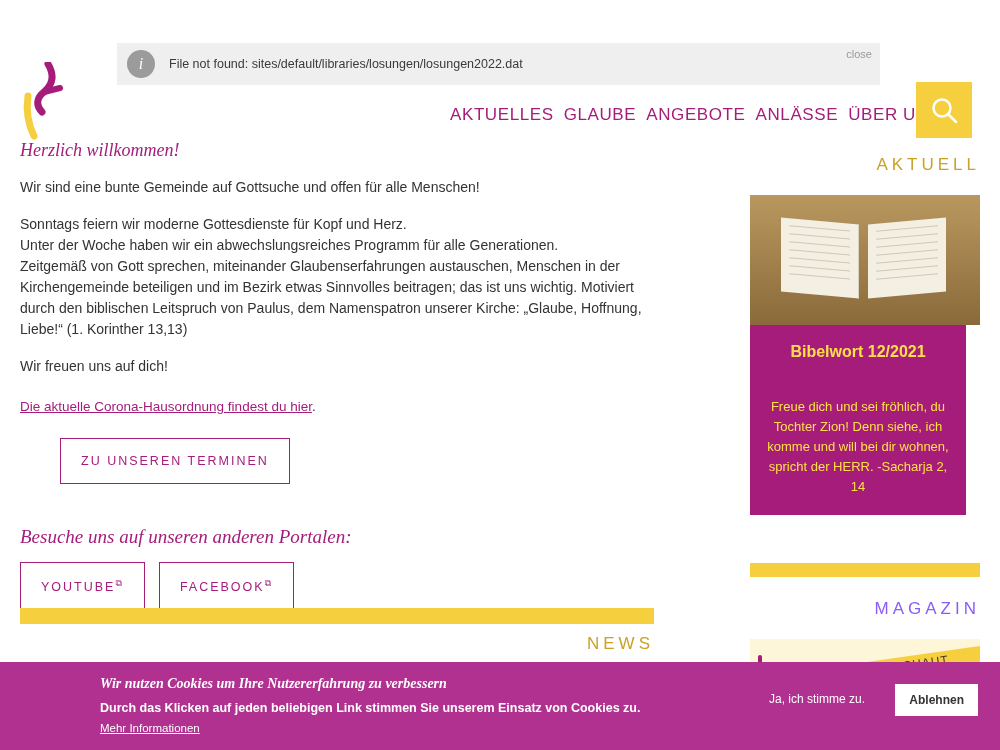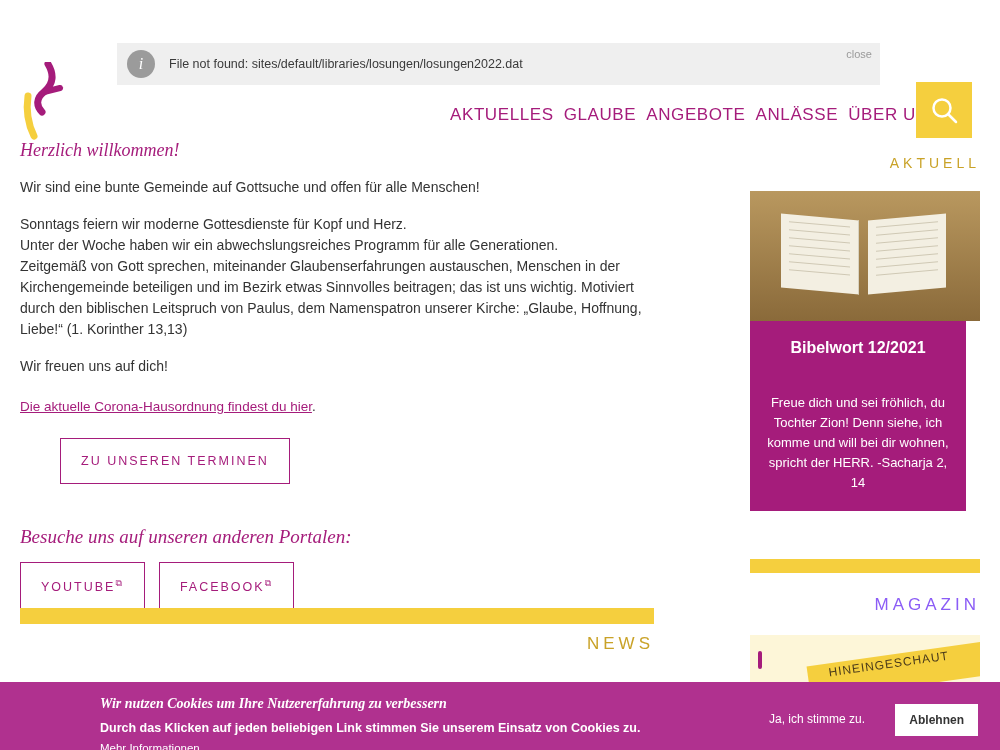--- a/index.html
+++ b/index.html
@@ -160,29 +160,29 @@
     text-align: right;
     font-size: 17px;
     letter-spacing: 4px;
     color: #c9a227;
   }
 
   
   .sidebar { position: absolute; left: 750px; top: 155px; width: 230px; }
   .side-label {
     text-align: right;
-    font-size: 14px;
+    font-size: 17px;
     letter-spacing: 4px;
     color: #c9a227;
     margin-bottom: 20px;
   }
   .bible-card {
     width: 216px;
     background: #a51c7b;
-    color: #ffffff;
+    color: #fde047;
     padding-bottom: 18px;
   }
   .bible-img {
     width: 230px; height: 130px;
     background: linear-gradient(#b9985f 0%, #8a6a3a 100%);
     position: relative;
     overflow: hidden;
   }
   .book-page-l, .book-page-r {
     position: absolute;
@@ -256,21 +256,21 @@
     width: 4px; height: 18px;
     background: #a51c7b;
     border-radius: 2px;
     margin-bottom: 2px;
   }
 
   
   .cookie-banner {
     position: absolute;
     left: 0; bottom: 0;
-    width: 1000px; height: 68px;
+    width: 1000px; height: 88px;
     background: #b0318f;
     color: #fff;
   }
   .cookie-title {
     position: absolute;
     left: 100px; top: 14px;
     font-family: "Liberation Serif", serif;
     font-style: italic;
     font-weight: bold;
     font-size: 14px;

